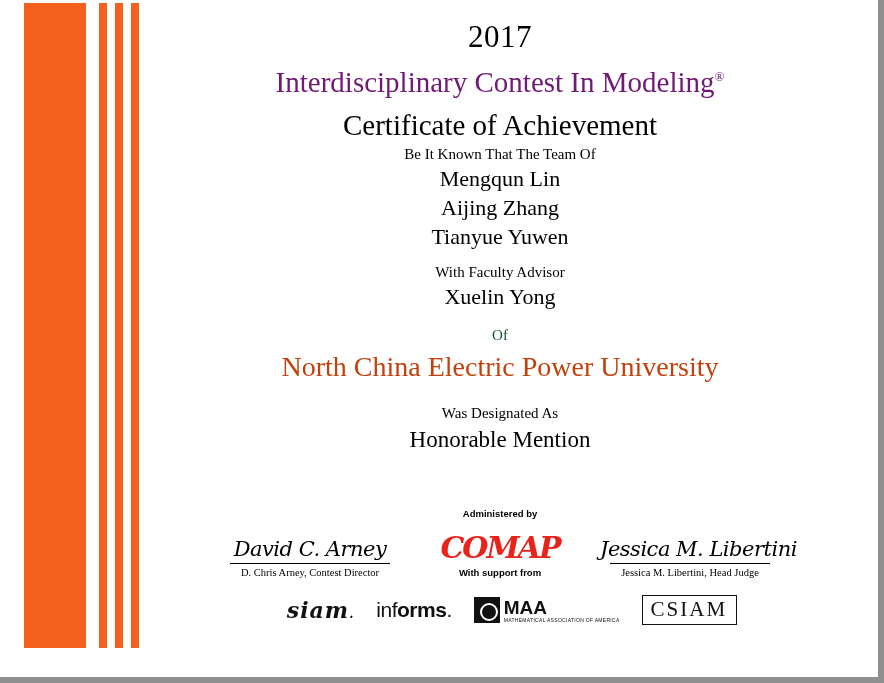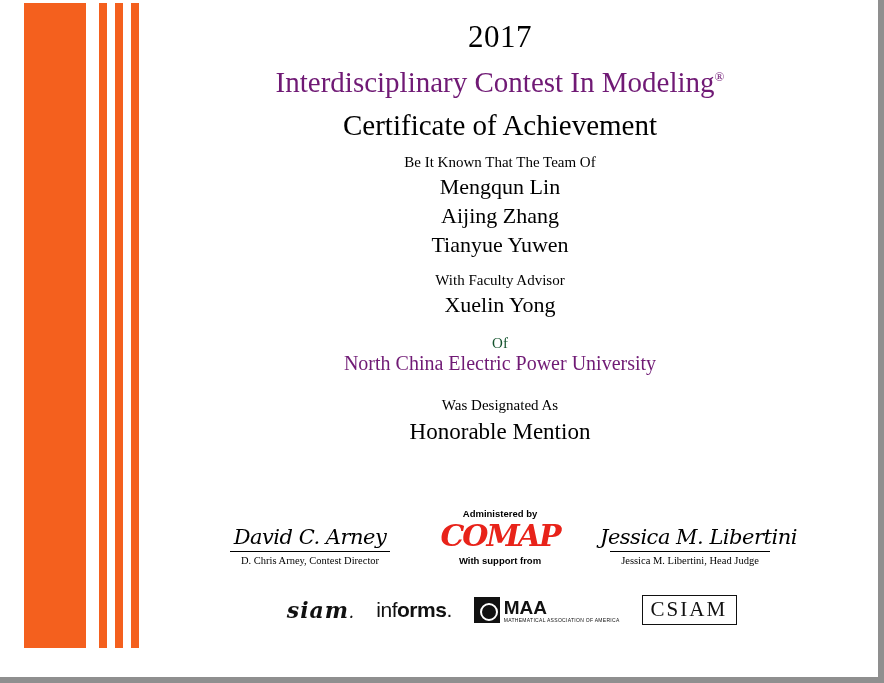--- a/index.html
+++ b/index.html
@@ -89,21 +89,21 @@
   .contest-title .reg {
     font-size: 13px;
     vertical-align: super;
   }
   .cert-title {
     margin-top: 10px;
     font-size: 29px;
     color: #000;
   }
   .small-line {
-    margin-top: 12px;
+    margin-top: 4px;
     font-size: 15px;
     color: #000;
   }
   .member {
     margin-top: 3px;
     font-size: 22px;
     color: #000;
   }
   .member:first-of-type { margin-top: 6px; }
   .advisor-label {
@@ -116,22 +116,23 @@
     font-size: 22px;
     color: #000;
   }
   .of-label {
     margin-top: 17px;
     font-size: 15px;
     color: #14532d;
     text-align: center;
   }
   .school {
-    font-size: 20px;
-    color: #701a75;
+    margin-top: 7px;
+    font-size: 28px;
+    color: #c2410c;
   }
   .designated-label {
     margin-top: 22px;
     font-size: 15px;
     color: #000;
   }
   .award {
     margin-top: 5px;
     font-size: 23px;
     color: #000;
@@ -175,21 +176,21 @@
 
   .comap-block {
     width: 160px;
     text-align: center;
   }
   .comap-admin {
     font-family: "Liberation Sans", sans-serif;
     font-size: 9.5px;
     font-weight: bold;
     color: #000;
-    margin-bottom: 2px;
+    margin-bottom: 14px;
   }
   .comap-logo {
     font-family: "DejaVu Serif", serif;
     font-style: italic;
     font-weight: bold;
     font-size: 30px;
     color: #E8231A;
     letter-spacing: -2px;
     line-height: 1;
   }

